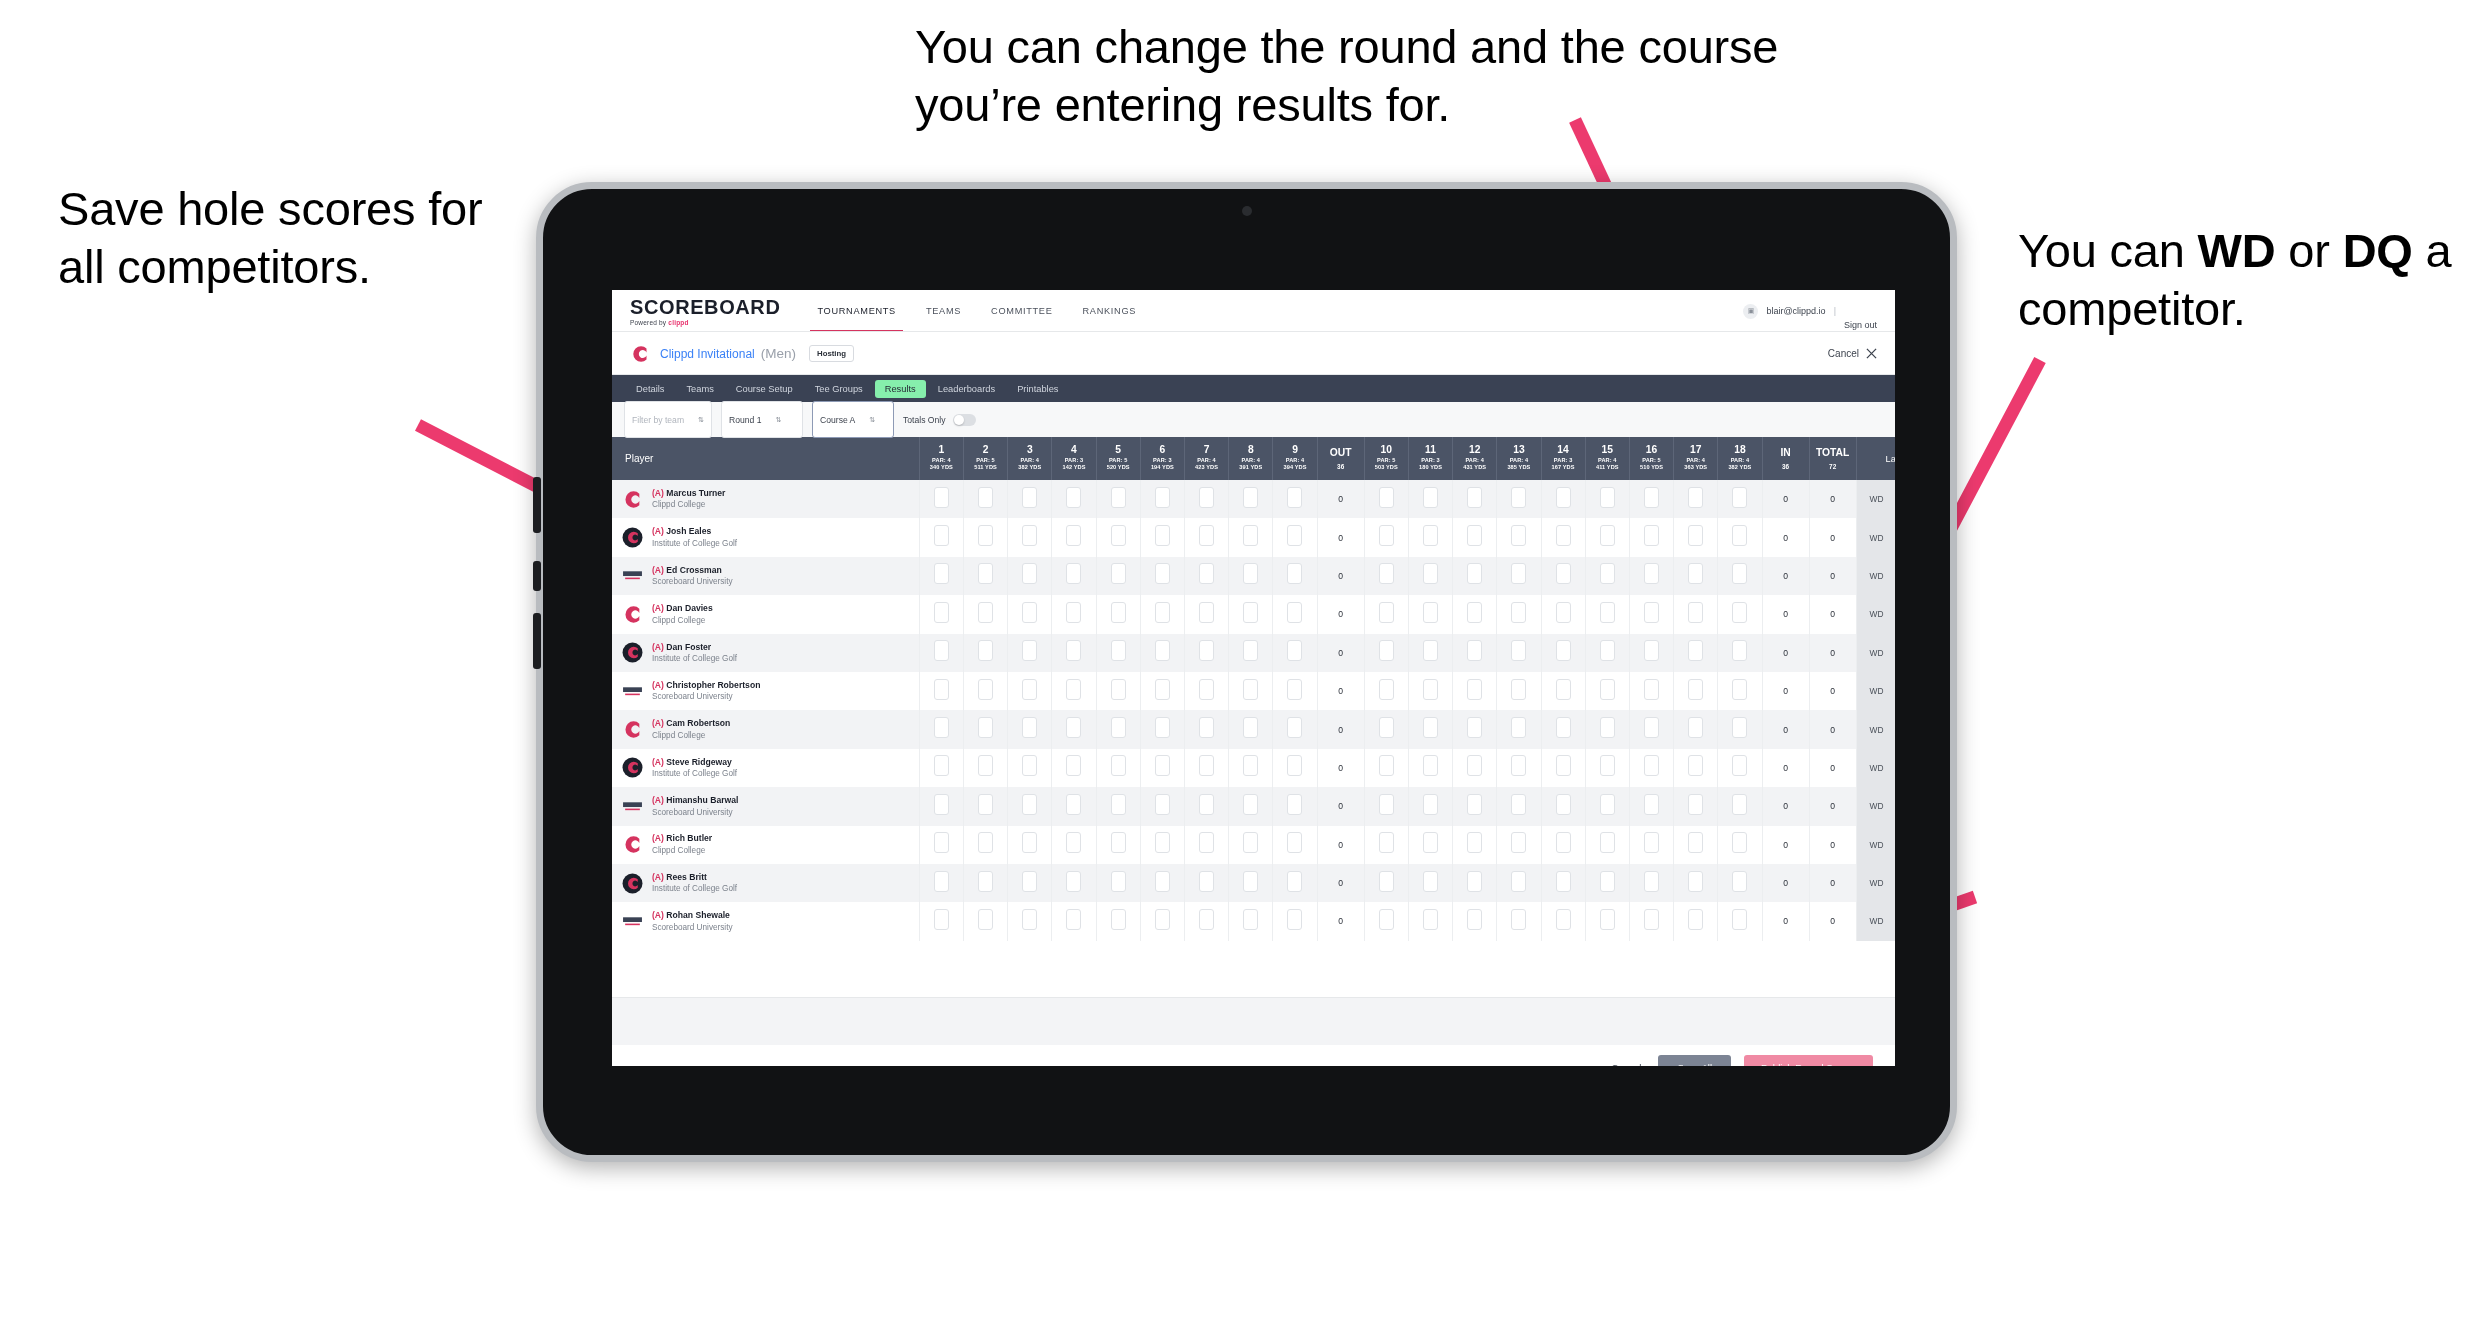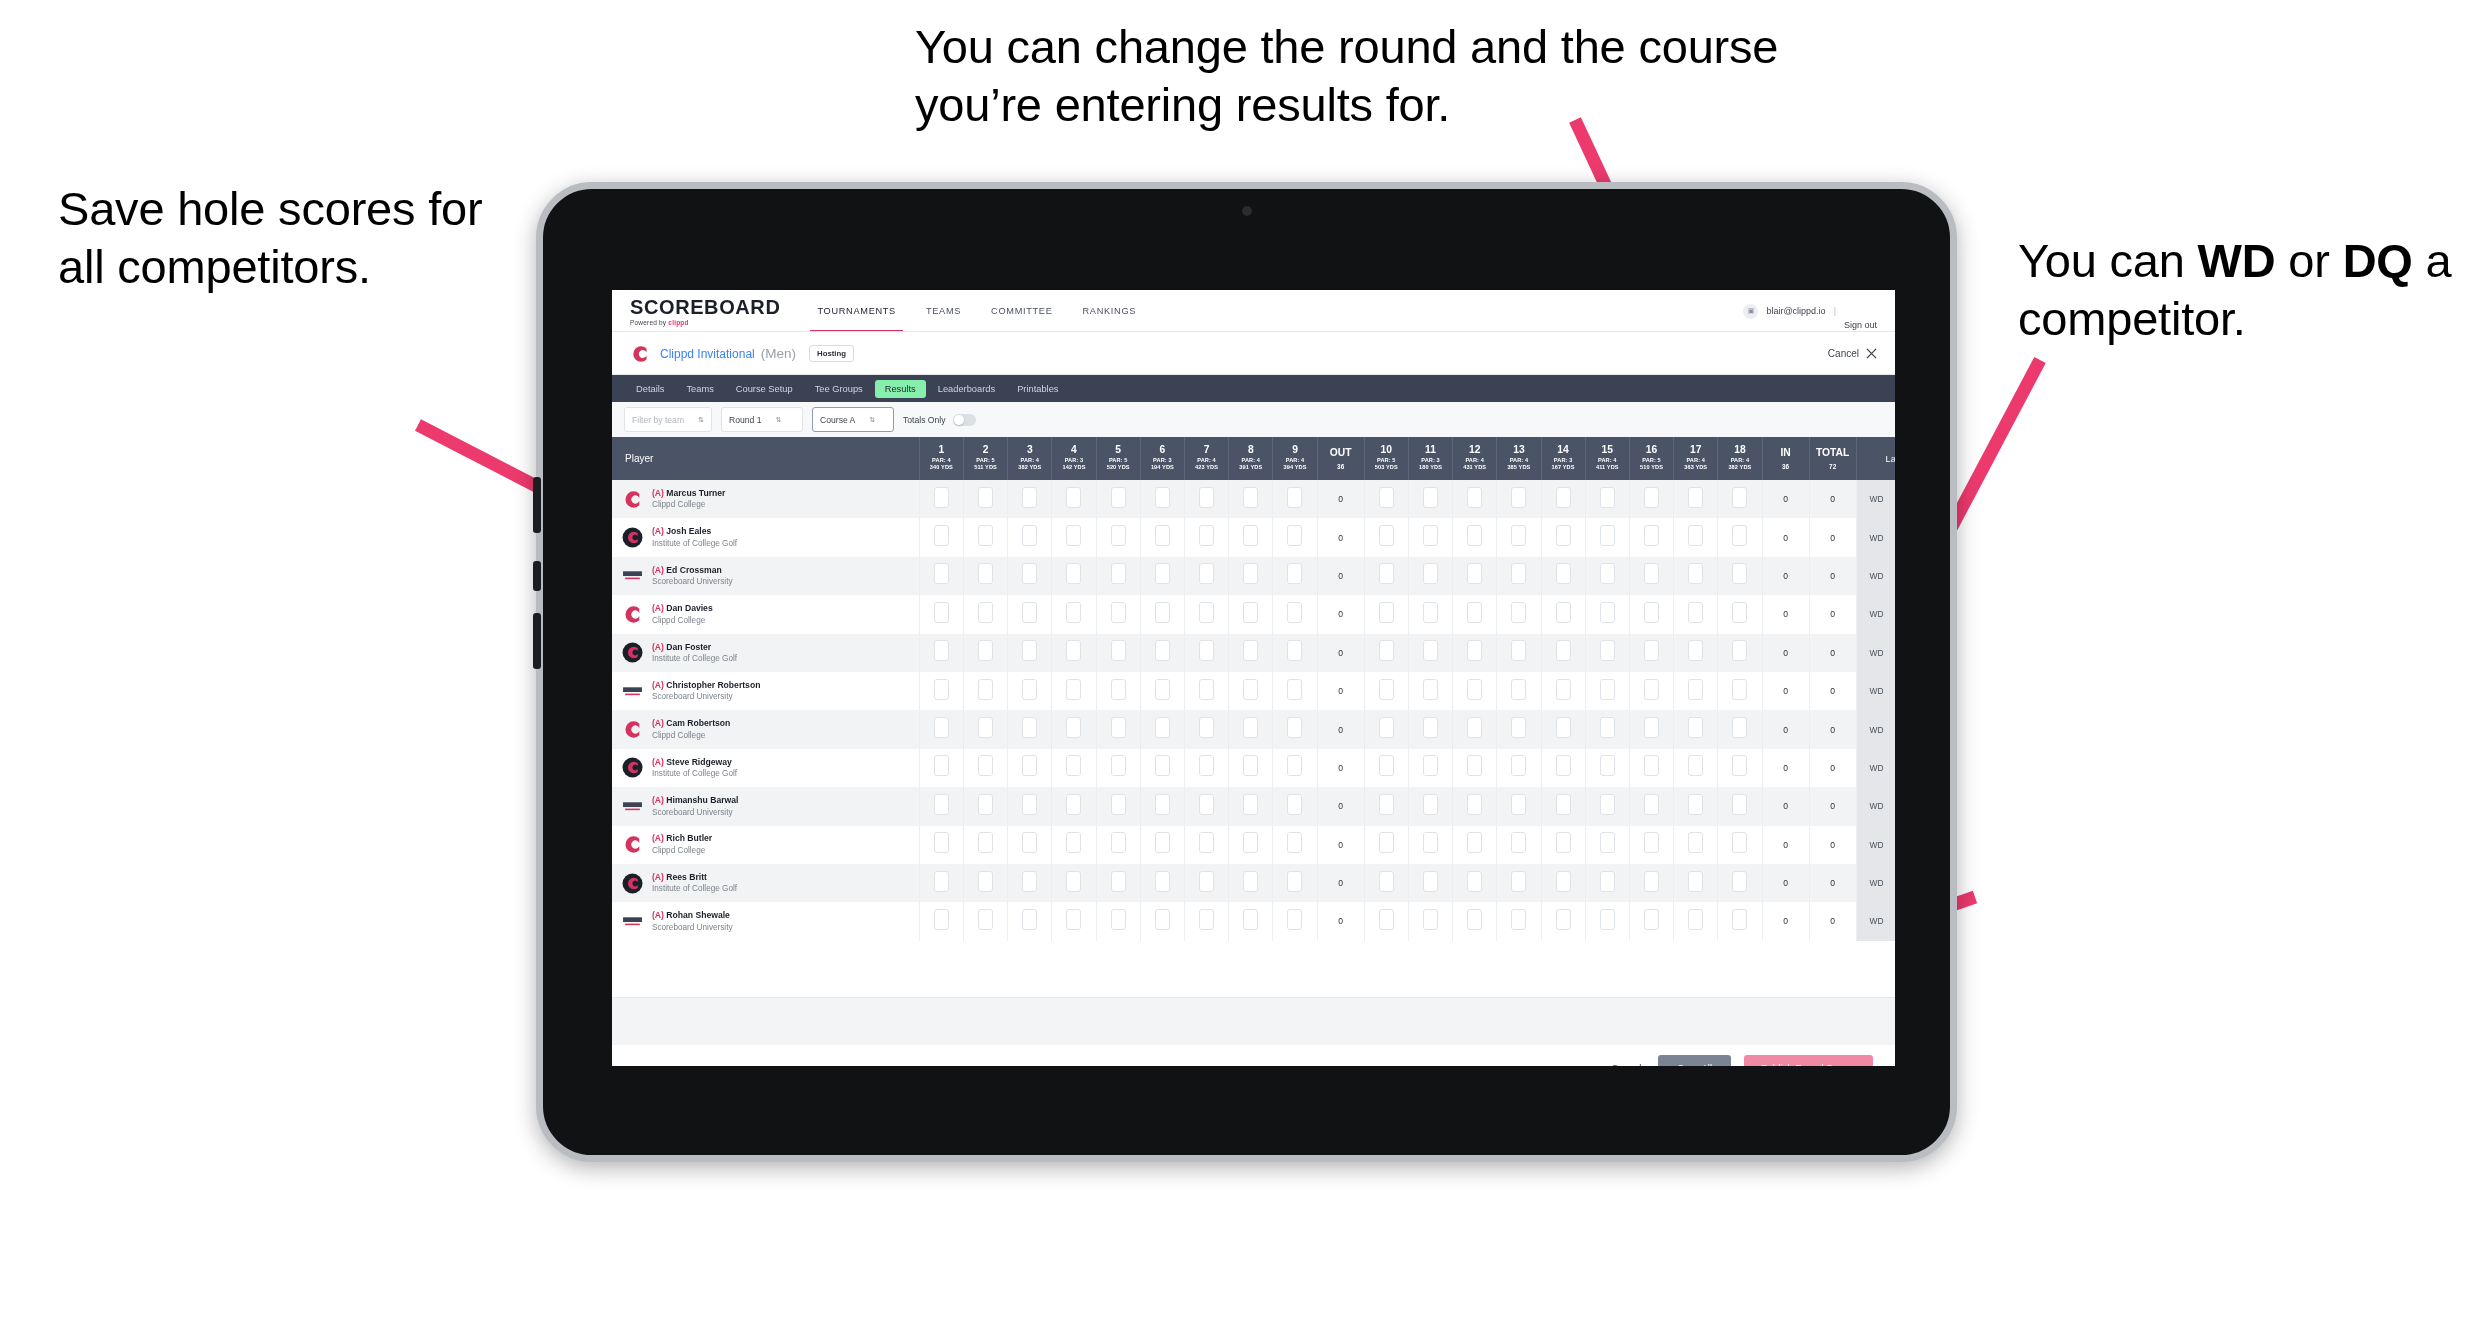--- a/index.html
+++ b/index.html
@@ -16,21 +16,21 @@
     position: absolute;
     color: #000;
     font-size: 47px;
     line-height: 1.24;
     font-weight: 400;
     letter-spacing: -0.2px;
   }
   .annot b { font-weight: 700; }
   #annot-top    { left: 915px;  top: 18px;  width: 990px; text-align: left; }
   #annot-left   { left: 58px;   top: 180px; width: 430px; }
-  #annot-wddq   { left: 2018px; top: 232px; width: 460px; }
+  #annot-wddq   { left: 2018px; top: 222px; width: 460px; }
   #annot-save   { left: 2005px; top: 690px; width: 480px; }
 
   
   .arrowsvg { position: absolute; left: 0; top: 0; width: 2489px; height: 1339px; pointer-events: none; }
 
   
   #tablet {
     position: absolute;
     left: 536px; top: 182px;
     width: 1421px; height: 980px;
@@ -88,21 +88,21 @@
   #subnav { height: 27px; background:#3a4254; display:flex; align-items:center; padding-left: 14px; gap: 2px; }
   .subnav-item { font-size: 9.3px; color: #d0d5de; padding: 4px 10px; border-radius: 3px; cursor:pointer; }
   .subnav-item.active { background:#86efac; color:#262b36; font-weight: 400; }
 
   
   #filterbar { height: 35px; background:#f7f8f9; display:flex; align-items:center; padding: 0 12px; gap: 9px; }
   #search-input {
     flex: 1; height: 21px; background:#fff; border:1px solid #dfe2e6; border-radius: 3px;
     font-size: 8.6px; color:#9aa0aa; padding: 0 8px; display:flex; align-items:center;
   }
-  .selbox { height: 25px; border:1px solid #dfe2e6; background:#fff; border-radius: 3px; display:flex; align-items:center; padding: 0 7px; gap: 14px; font-size: 8.6px; color:#3d434e; cursor:pointer; }
+  .selbox { height: 37px; border:1px solid #dfe2e6; background:#fff; border-radius: 3px; display:flex; align-items:center; padding: 0 7px; gap: 14px; font-size: 8.6px; color:#3d434e; cursor:pointer; }
   .selbox.placeholder { color:#b0b5bd; }
   .selbox.focused { border-color:#8d9ab5; }
   .selbox .caret { font-size: 7px; color:#8a9099; line-height: 1; }
   #team-sel { width: 88px; }
   #round-sel { width: 82px; }
   #course-sel { width: 82px; }
   #totals-wrap { display:flex; align-items:center; gap:7px; }
   #totals-label { font-size: 8.6px; color:#3d434e; }
   #totals-toggle { width:23px; height:12px; border-radius:7px; background:#dcdfe3; position:relative; cursor:pointer; }
   #totals-toggle:after { content:""; position:absolute; left:1px; top:1px; width:10px; height:10px; border-radius:50%; background:#fff; box-shadow:0 1px 2px rgba(0,0,0,.2); }

